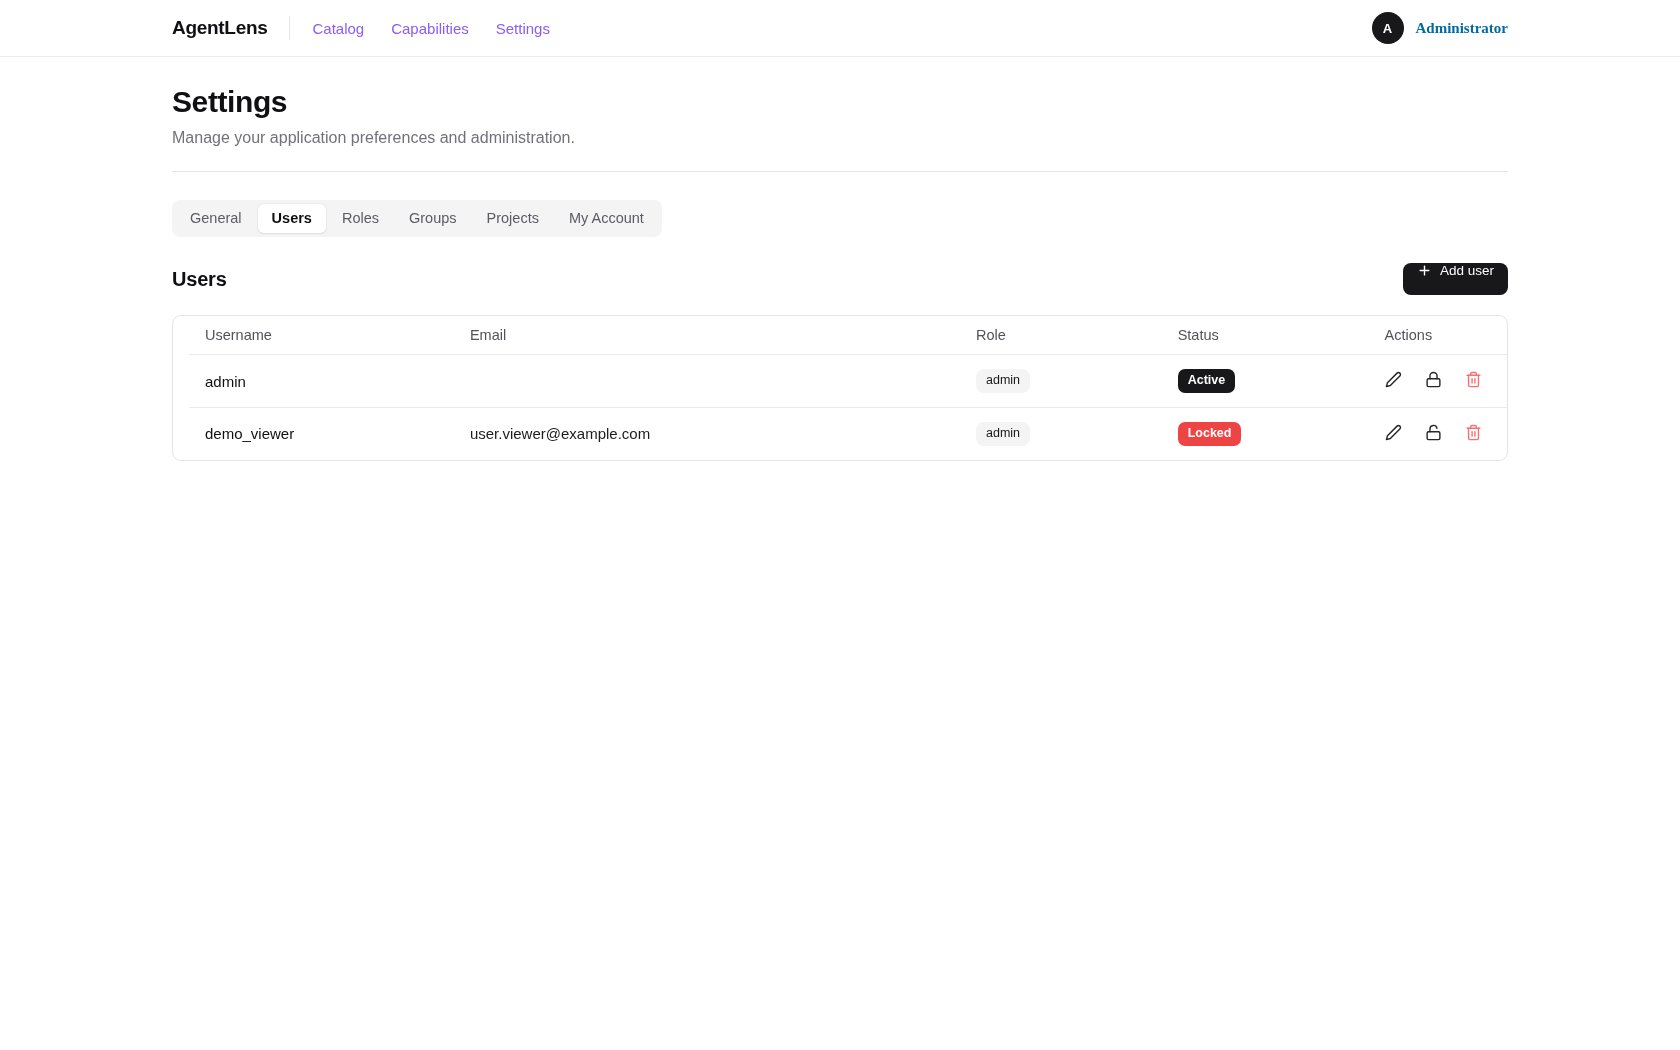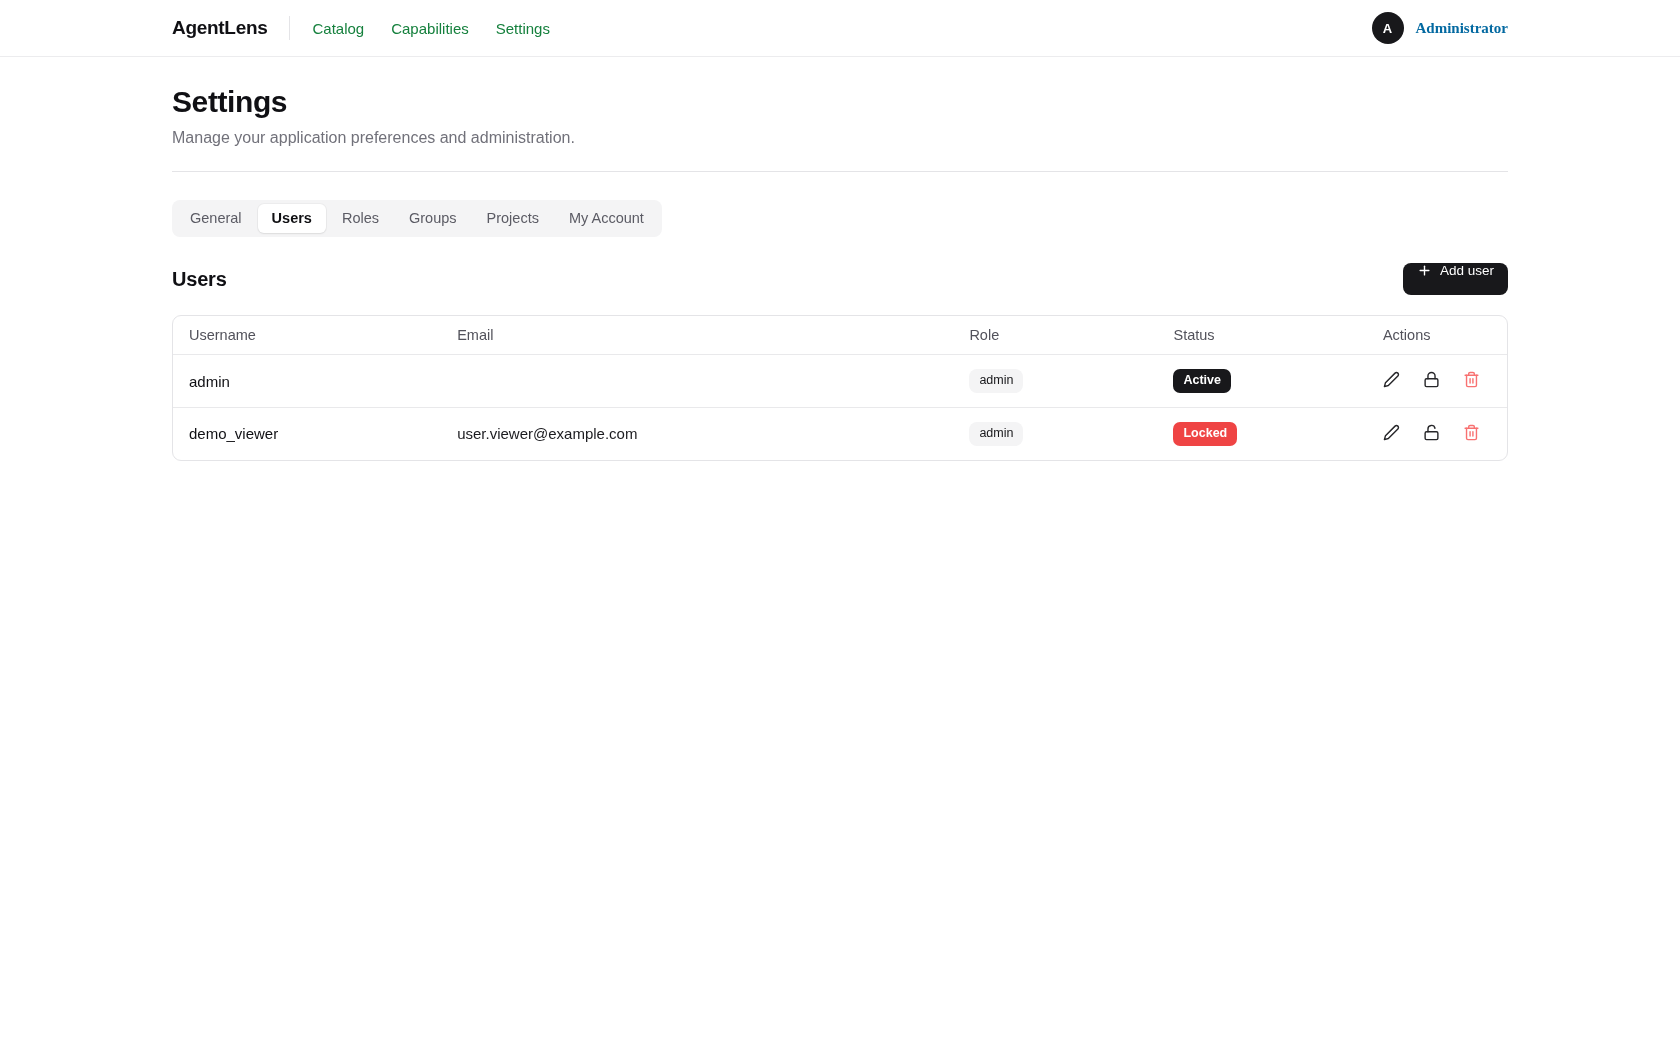--- a/index.html
+++ b/index.html
@@ -12,21 +12,21 @@
     -webkit-font-smoothing: antialiased;
   }
   .container { width: 1336px; margin: 0 auto; }
 
   
   .topbar { border-bottom: 1px solid #ececee; background: #fff; }
   .topbar-inner { display: flex; align-items: center; height: 56px; }
   .brand { font-size: 19px; font-weight: 700; letter-spacing: -0.3px; color: #101014; cursor: pointer; }
   .nav-divider { width: 1px; height: 24px; background: #e4e4e7; margin: 0 22px; }
   .nav-links { display: flex; align-items: center; gap: 27px; }
-  .nav-link { font-size: 15px; color: #15803d; text-decoration: none; cursor: pointer; }
+  .nav-link { font-size: 15px; color: #8b5cf6; text-decoration: none; cursor: pointer; }
   .topbar-right { margin-left: auto; display: flex; align-items: center; gap: 12px; cursor: pointer; }
   .avatar { width: 32px; height: 32px; border-radius: 50%; background: #18181b; color: #fff;
             display: flex; align-items: center; justify-content: center;
             font-size: 13px; font-weight: 600; }
   .user-name { font-size: 15px; font-weight: 600; color: #0369a1; font-family: Liberation Serif, serif; }
 
   
   .page-head { padding-top: 28px; }
   .page-title { font-size: 30px; font-weight: 700; color: #101014; letter-spacing: -0.4px; margin-bottom: 10px; }
   .page-subtitle { font-size: 16px; color: #71717a; margin-bottom: 24px; }
@@ -41,21 +41,21 @@
 
   
   .section-row { display: flex; align-items: center; justify-content: space-between; margin-bottom: 20px; }
   .section-title { font-size: 20px; font-weight: 700; letter-spacing: -0.2px; color: #101014; }
   .btn-primary { display: inline-flex; align-items: flex-start; gap: 8px; background: #18181b; color: #fff;
                  border: none; border-radius: 8px; height: 32px; padding: 0 14px;
                  font-family: inherit; font-size: 13.5px; font-weight: 500; cursor: pointer; }
   .btn-primary svg { display: block; }
 
   
-  .table-card { border: 1px solid #e4e4e7; border-radius: 9px; overflow: hidden; background: #fff; }
+  .table-card { border: 1px solid #e4e4e7; border-radius: 9px; overflow: hidden; background: #fff; padding-left: 16px; }
   table { width: 100%; border-collapse: collapse; table-layout: fixed; }
   col.c-username { width: 20.1%; } col.c-email { width: 38.4%; } col.c-role { width: 15.3%; }
   col.c-status { width: 15.7%; } col.c-actions { width: 10.5%; }
   th { text-align: left; font-size: 14.5px; font-weight: 400; color: #52525b;
        padding: 11px 16px; border-bottom: 1px solid #e9e9eb; }
   td { padding: 14px 16px; font-size: 15px; color: #1c1c20; border-bottom: 1px solid #e9e9eb; height: 52px; }
   tr:last-child td { border-bottom: none; }
   .cell-username { font-weight: 500; color: #101014; }
 
   .badge-role { display: inline-block; background: #f4f4f5; color: #18181b; border-radius: 8px;

